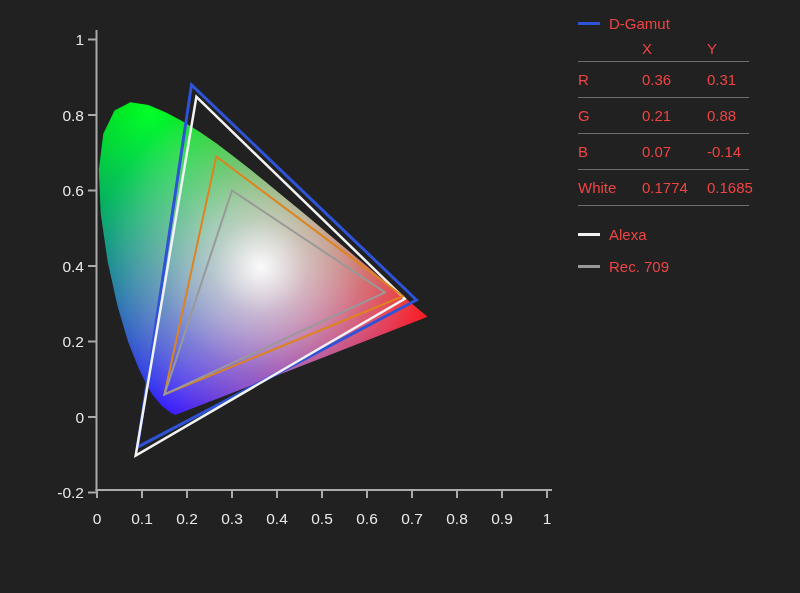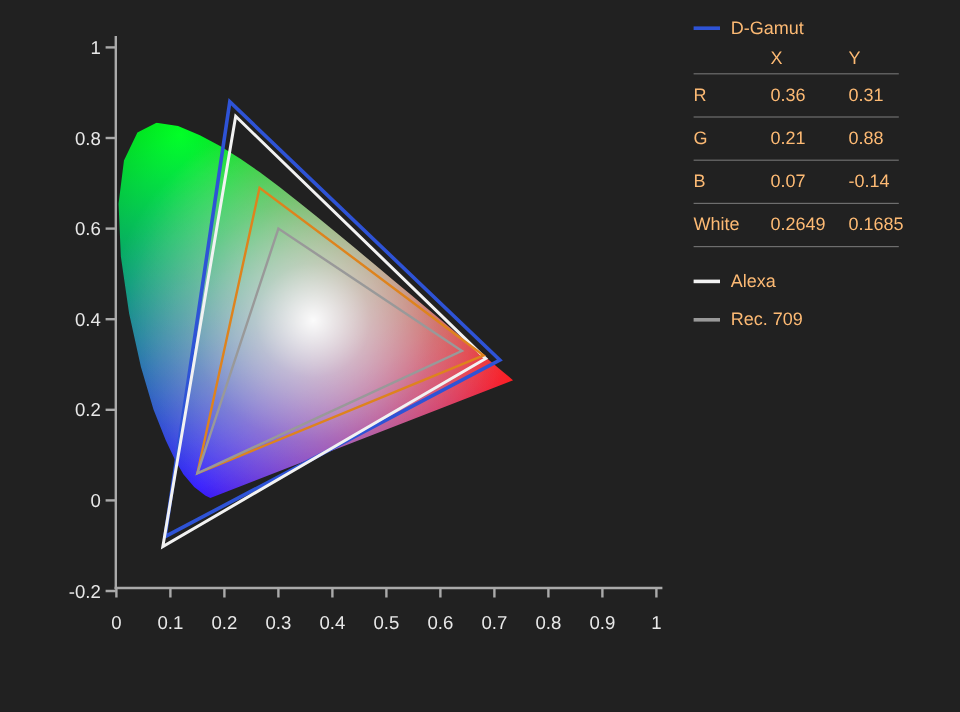--- a/index.html
+++ b/index.html
@@ -7,21 +7,21 @@
     width:800px;height:593px;
     background:#212121;
     font-family:"Liberation Sans",sans-serif;
     color:#e8e8e8;
     position:relative;
     overflow:hidden;
   }
   #chart-svg{position:absolute;left:0;top:0;}
   .panel{
     position:absolute;left:578px;top:10px;width:171px;
-    font-size:15px;color:#fdba74;
+    font-size:15px;color:#ef4444;
   }
   .legend-row{display:flex;align-items:center;height:26px;}
   .swatch{width:22px;height:3px;margin-right:9px;flex:0 0 auto;}
   .thead,.trow{
     display:grid;grid-template-columns:64px 65px 42px;
     align-items:center;border-bottom:1px solid #6e6e6e;
   }
   .thead{height:25px;}
   .trow{height:35px;}
   .legend-list{margin-top:14px;text-align:right;}
@@ -130,21 +130,21 @@
     <span>0.21</span>
     <span>0.88</span>
   </div>
   <div class="trow">
     <span>B</span>
     <span>0.07</span>
     <span>-0.14</span>
   </div>
   <div class="trow">
     <span>White</span>
-    <span>0.2649</span>
+    <span>0.1774</span>
     <span>0.1685</span>
   </div>
 
   <div class="legend-list">
     <div class="legend-row">
       <div class="swatch" id="sw-alexa" style="background: rgb(242, 242, 242);"></div>
       <span>Alexa</span>
     </div>
     <div class="legend-row">
       <div class="swatch" id="sw-rec709" style="background: rgb(153, 153, 153);"></div>

